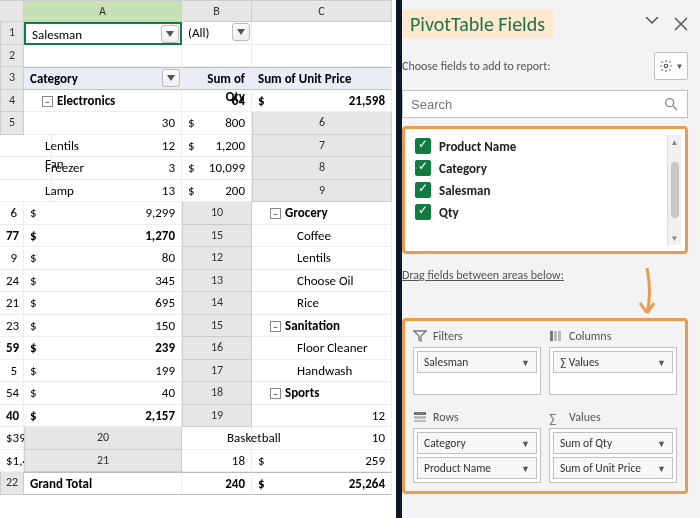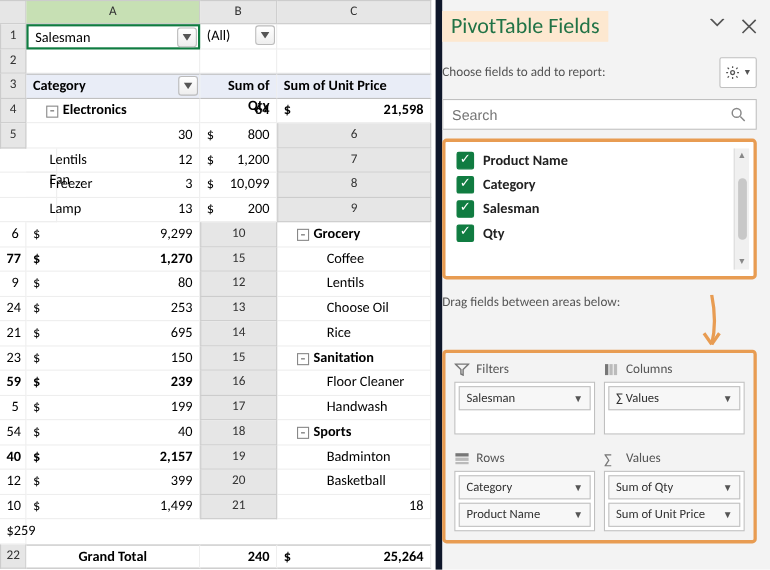--- a/index.html
+++ b/index.html
@@ -133,21 +133,21 @@
     border: 1px solid #107c41; border-radius: 2px; position: relative;
   }
   .field-item input[type=checkbox]::after{
     content: "✓"; color: #fff; position: absolute; top: -2px; left: 2px; font-size: 12px;
   }
   .field-item label { font-weight: 700; color: #222; }
   .arrow-down {
     position: absolute; left: 230px; top: 268px;
     pointer-events: none;
   }
-  .draglabel { margin: 14px 0 6px; color: #555; }
+  .draglabel { margin: 14px 0 6px; color: #555; text-decoration: underline; }
   .areas {
     display: grid;
     grid-template-columns: 1fr 1fr;
     grid-template-rows: 1fr 1fr;
     gap: 8px;
     border: 3px solid #e89c52;
     border-radius: 4px;
     padding: 8px;
     margin-top: 36px;
   }
@@ -275,21 +275,21 @@
         <div class="cell num">9</div>
         <div class="cell" style="display: flex; justify-content: space-between;">
           <span>$</span>
           <span>80</span>
         </div>
         <div class="rcell">12</div>
         <div class="cell indent2">Lentils</div>
         <div class="cell num">24</div>
         <div class="cell" style="display: flex; justify-content: space-between;">
           <span>$</span>
-          <span>253</span>
+          <span>345</span>
         </div>
         <div class="rcell">13</div>
         <div class="cell indent2">Choose Oil</div>
         <div class="cell num">21</div>
         <div class="cell" style="display: flex; justify-content: space-between;">
           <span>$</span>
           <span>695</span>
         </div>
         <div class="rcell">14</div>
         <div class="cell indent2">Rice</div>
@@ -320,21 +320,20 @@
           <span>40</span>
         </div>
         <div class="rcell">18</div>
         <div class="cell indent1 category-row"><span class="expand">−</span><span>Sports</span></div>
         <div class="cell num bold">40</div>
         <div class="cell bold" style="display: flex; justify-content: space-between;">
           <span>$</span>
           <span>2,157</span>
         </div>
         <div class="rcell">19</div>
-        <div class="cell indent2">Badminton</div>
         <div class="cell num">12</div>
         <div class="cell" style="display: flex; justify-content: space-between;">
           <span>$</span>
           <span>399</span>
         </div>
         <div class="rcell">20</div>
         <div class="cell indent2">Basketball</div>
         <div class="cell num">10</div>
         <div class="cell" style="display: flex; justify-content: space-between;">
           <span>$</span>
@@ -342,21 +341,21 @@
         </div>
         <div class="rcell">21</div>
         <div class="cell num">18</div>
         <div class="cell" style="display: flex; justify-content: space-between;">
           <span>$</span>
           <span>259</span>
         </div>
       </div>
     <div class="grid" id="total-row">
         <div class="rcell">22</div>
-        <div class="cell btotal" style="border-top: 1px solid rgb(187, 187, 187); border-bottom: 1px solid rgb(187, 187, 187); text-align: center;">Grand Total</div>
+        <div class="cell btotal" style="border-top: 1px solid rgb(187, 187, 187); border-bottom: 1px solid rgb(187, 187, 187);">Grand Total</div>
         <div class="cell btotal num" style="border-top: 1px solid rgb(187, 187, 187); border-bottom: 1px solid rgb(187, 187, 187);">240</div>
         <div class="cell btotal" style="display: flex; justify-content: space-between; border-top: 1px solid rgb(187, 187, 187); border-bottom: 1px solid rgb(187, 187, 187);">
           <span>$</span>
           <span>25,264</span>
         </div>
       </div>
   </div>
 
   <div class="pivot">
     <div class="pivot-head">

